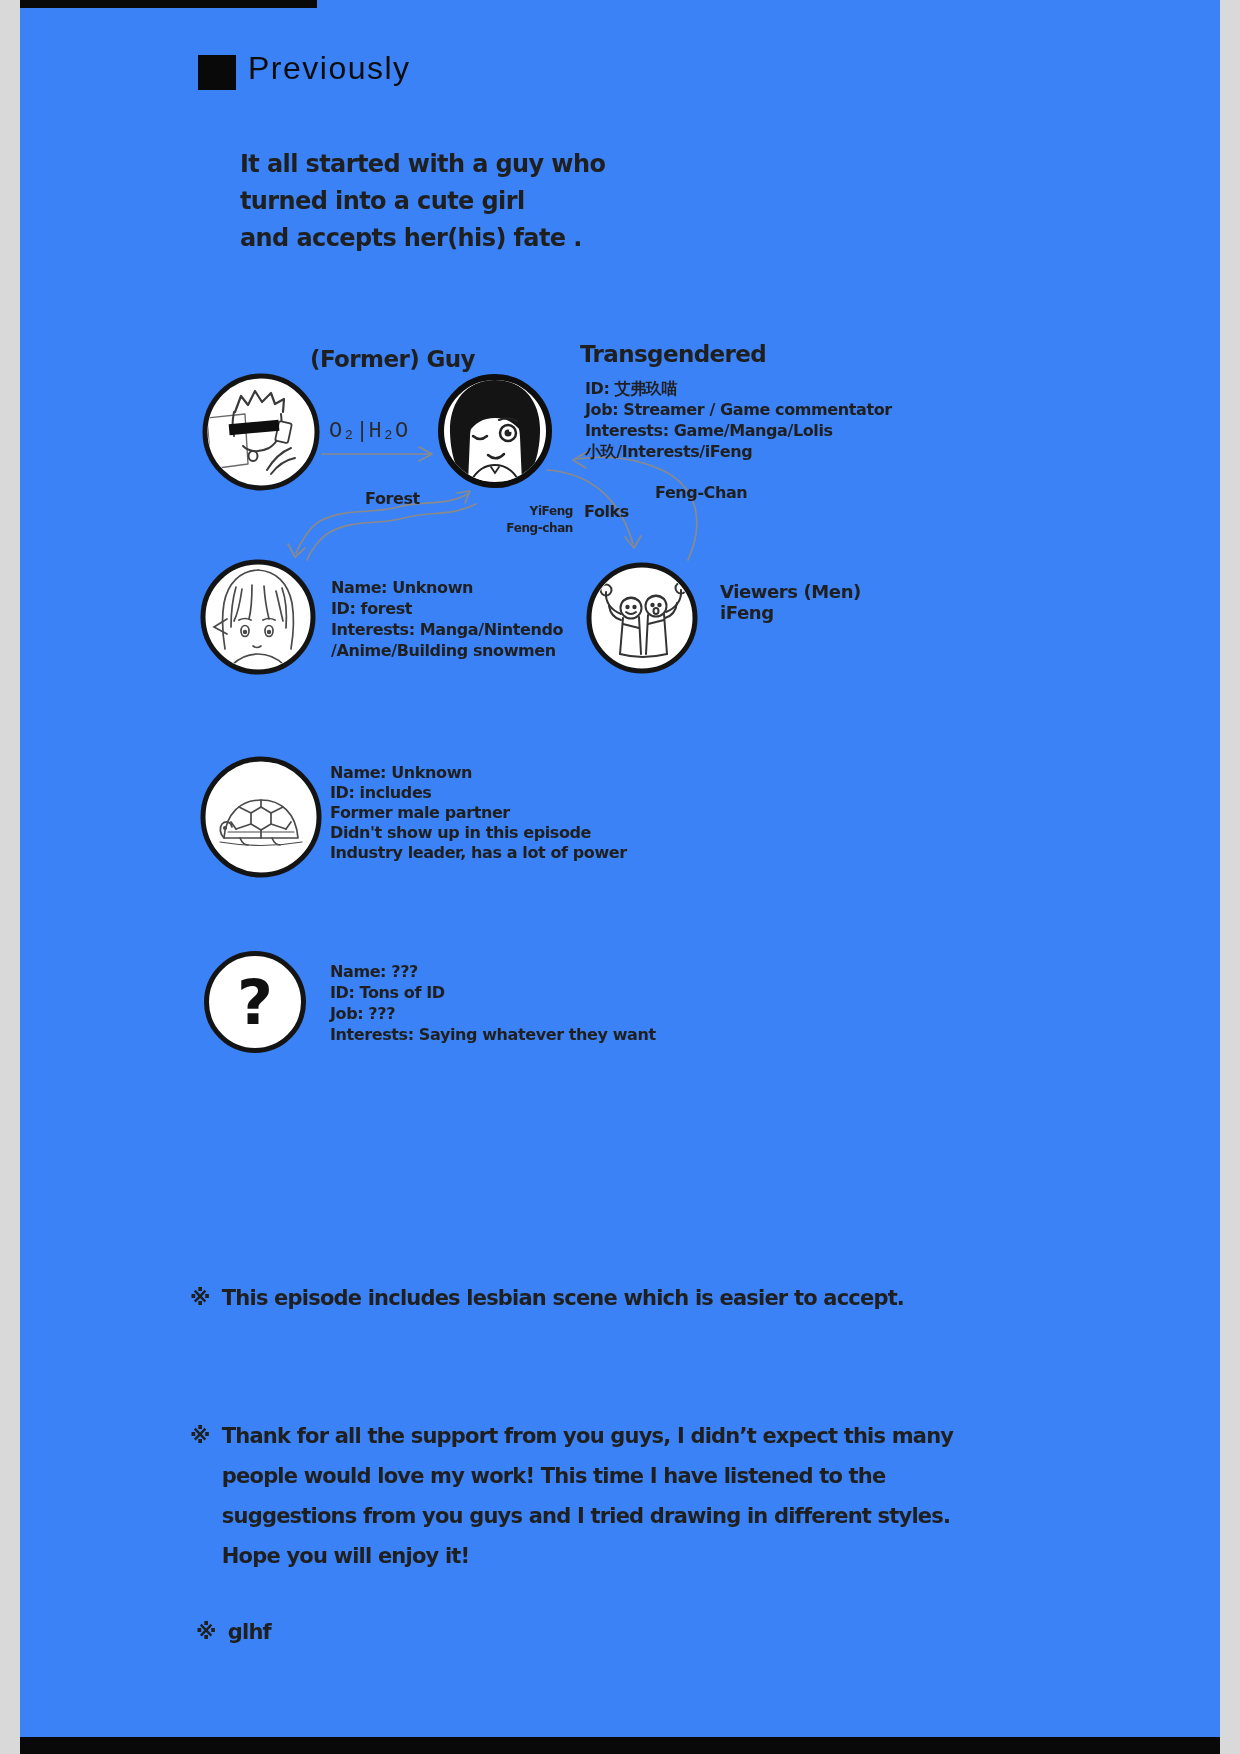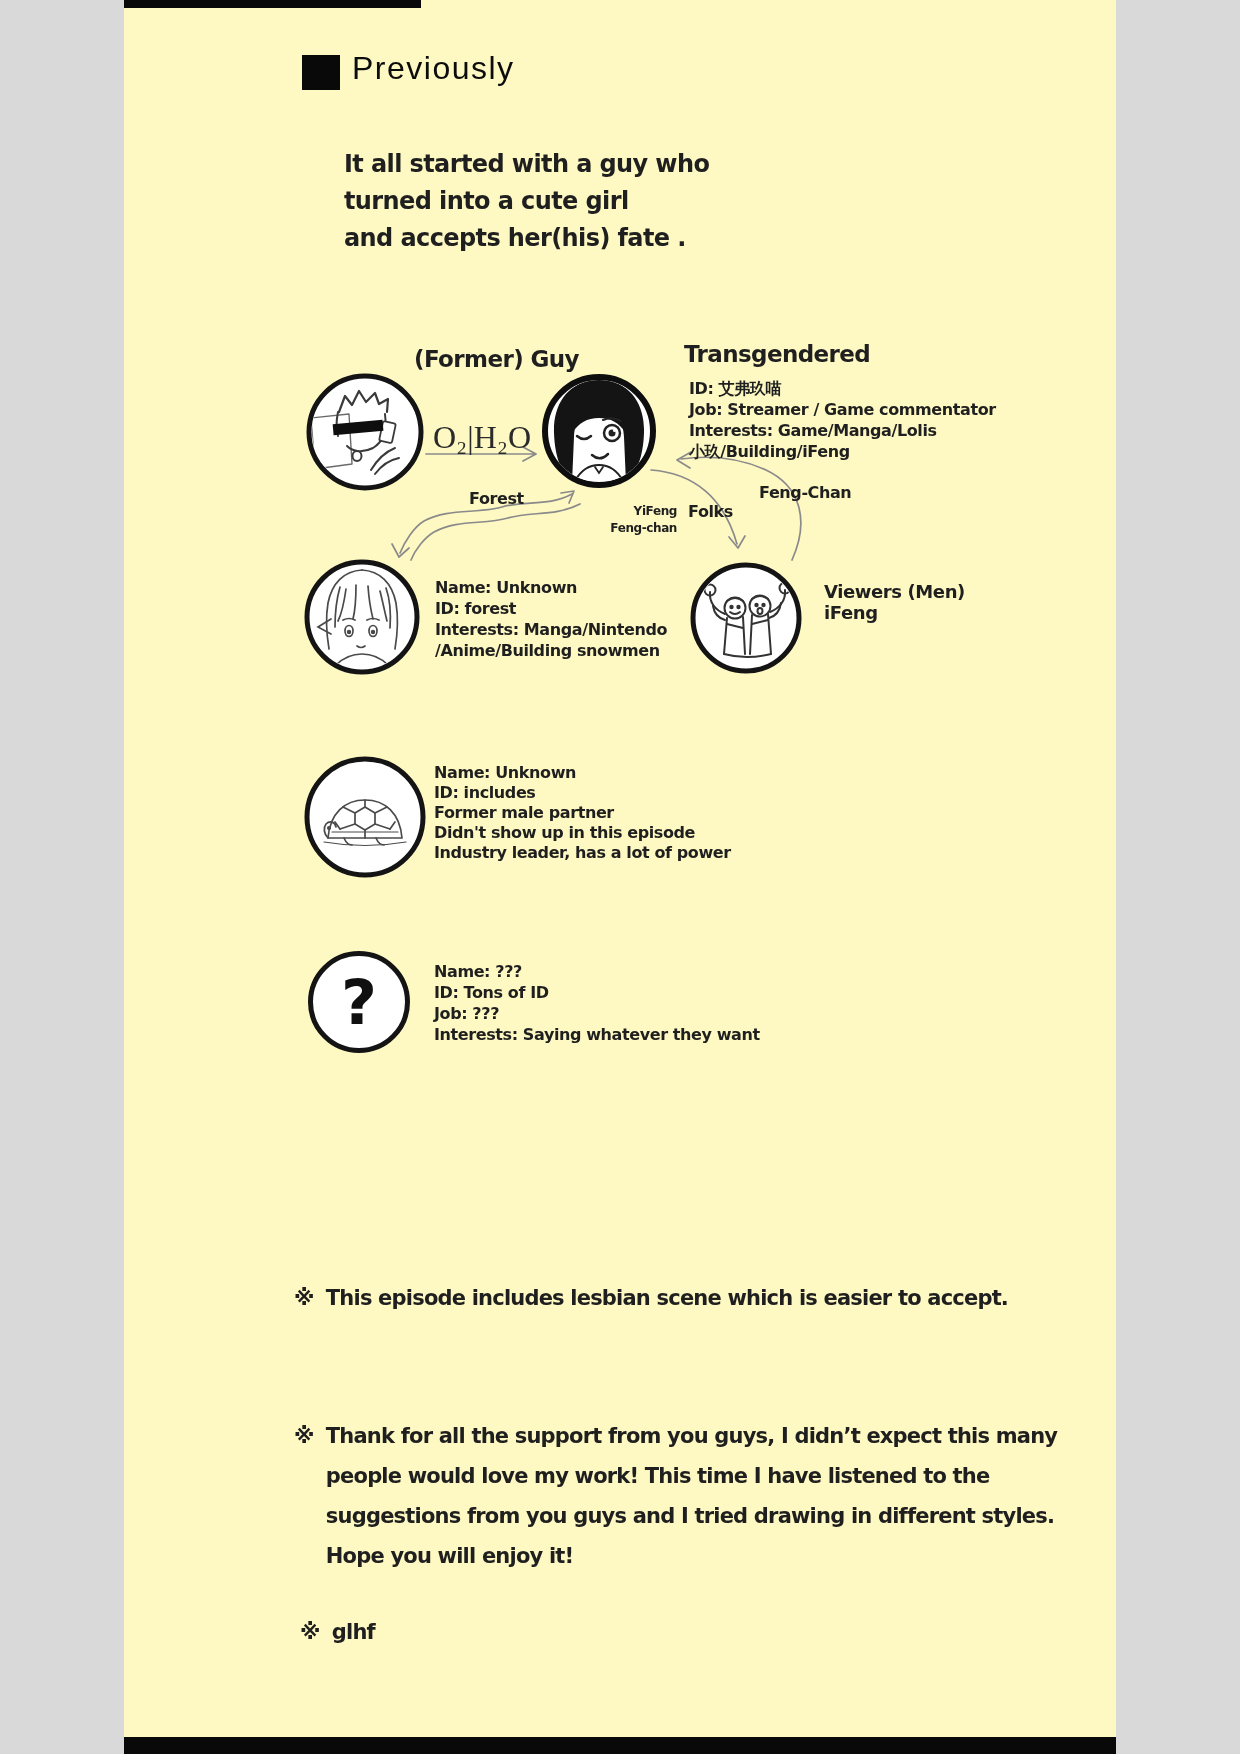--- a/index.html
+++ b/index.html
@@ -1,31 +1,31 @@
 <!DOCTYPE html>
 <html><head>
 <meta charset="utf-8">
 <style>
   html,body{margin:0;padding:0;background:#d9d9d9;}
-  .page{position:relative;width:992px;height:1754px;margin:0 auto;background:#fef9c3;overflow:hidden;
+  .page{position:relative;width:1200px;height:1754px;margin:0 auto;background:#3b82f6;overflow:hidden;
         font-family:"DejaVu Sans",sans-serif;color:#1f1f1f;}
   .abs{position:absolute;}
   .edge-bar{position:absolute;background:#090909;}
   
   .title-square{position:absolute;left:178px;top:55px;width:38px;height:35px;background:#090909;}
   .page-title{position:absolute;left:228px;top:50px;font-family:"Liberation Sans",sans-serif;
               font-weight:400;font-size:32px;letter-spacing:1.5px;color:#0c0c0c;}
   
   .hand{font-family:"DejaVu Sans",sans-serif;font-weight:700;letter-spacing:-0.6px;color:#1f1f1f;}
   .intro{left:176px;top:146px;font-size:24px;line-height:37px;margin-left:44px;}
   .heading{font-size:23px;}
   .info{font-size:16px;line-height:21px;letter-spacing:-0.4px;}
   .small-label{font-size:16px;letter-spacing:-0.4px;}
-  .transform-label{left:309px;top:419px;font-family:Liberation Serif, serif;font-weight:400;
-                   font-size:32px;color:#2b2b2b;letter-spacing:0;}
+  .transform-label{left:309px;top:419px;font-family:Liberation Mono, monospace;font-weight:400;
+                   font-size:22px;color:#2b2b2b;letter-spacing:0;}
   .name-label{left:433px;top:503px;width:120px;text-align:right;font-size:12px;line-height:17px;letter-spacing:-0.4px;}
   .viewers-label{left:700px;top:581px;font-size:18px;line-height:21px;letter-spacing:-0.4px;}
   
   .note{position:absolute;display:flex;align-items:flex-start;}
   .note .marker{font-size:21px;line-height:40px;margin-right:12px;}
   .note .note-lines{font-size:21px;line-height:40px;letter-spacing:-0.8px;}
   svg{display:block;}
   .arrow-layer{position:absolute;left:0;top:0;pointer-events:none;}
 </style>
 </head>
@@ -111,21 +111,21 @@
       </g>
       <circle cx="71" cy="60" r="3.5" fill="#222222"></circle>
       <circle cx="73.5" cy="57.5" r="1.5" fill="#ffffff"></circle>
     </g>
   </svg>
 
   <div class="abs hand info" style="left:565px;top:378px;">
     <div>ID: 艾弗玖喵</div>
     <div>Job: Streamer / Game commentator</div>
     <div>Interests: Game/Manga/Lolis</div>
-    <div>小玖/Building/iFeng</div>
+    <div>小玖/Interests/iFeng</div>
   </div>
 
   <div class="abs hand name-label">
     <div>YiFeng</div>
     <div>Feng-chan</div>
   </div>
 
   <div class="abs hand small-label" style="left:345px;top:489px;">Forest</div>
   <div class="abs hand small-label" style="left:564px;top:502px;">Folks</div>
   <div class="abs hand small-label" style="left:635px;top:483px;">Feng-Chan</div>

